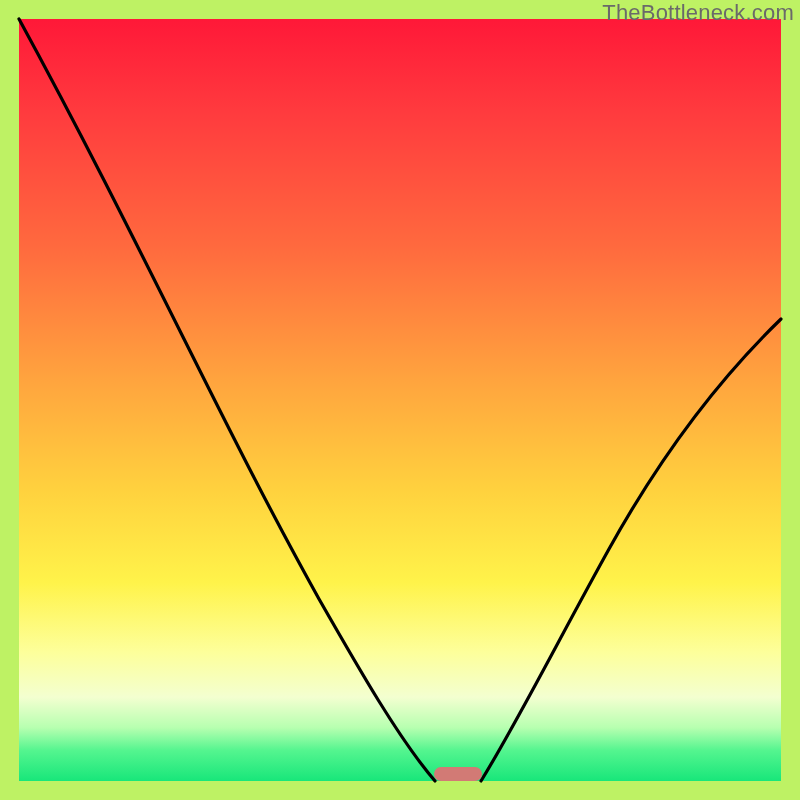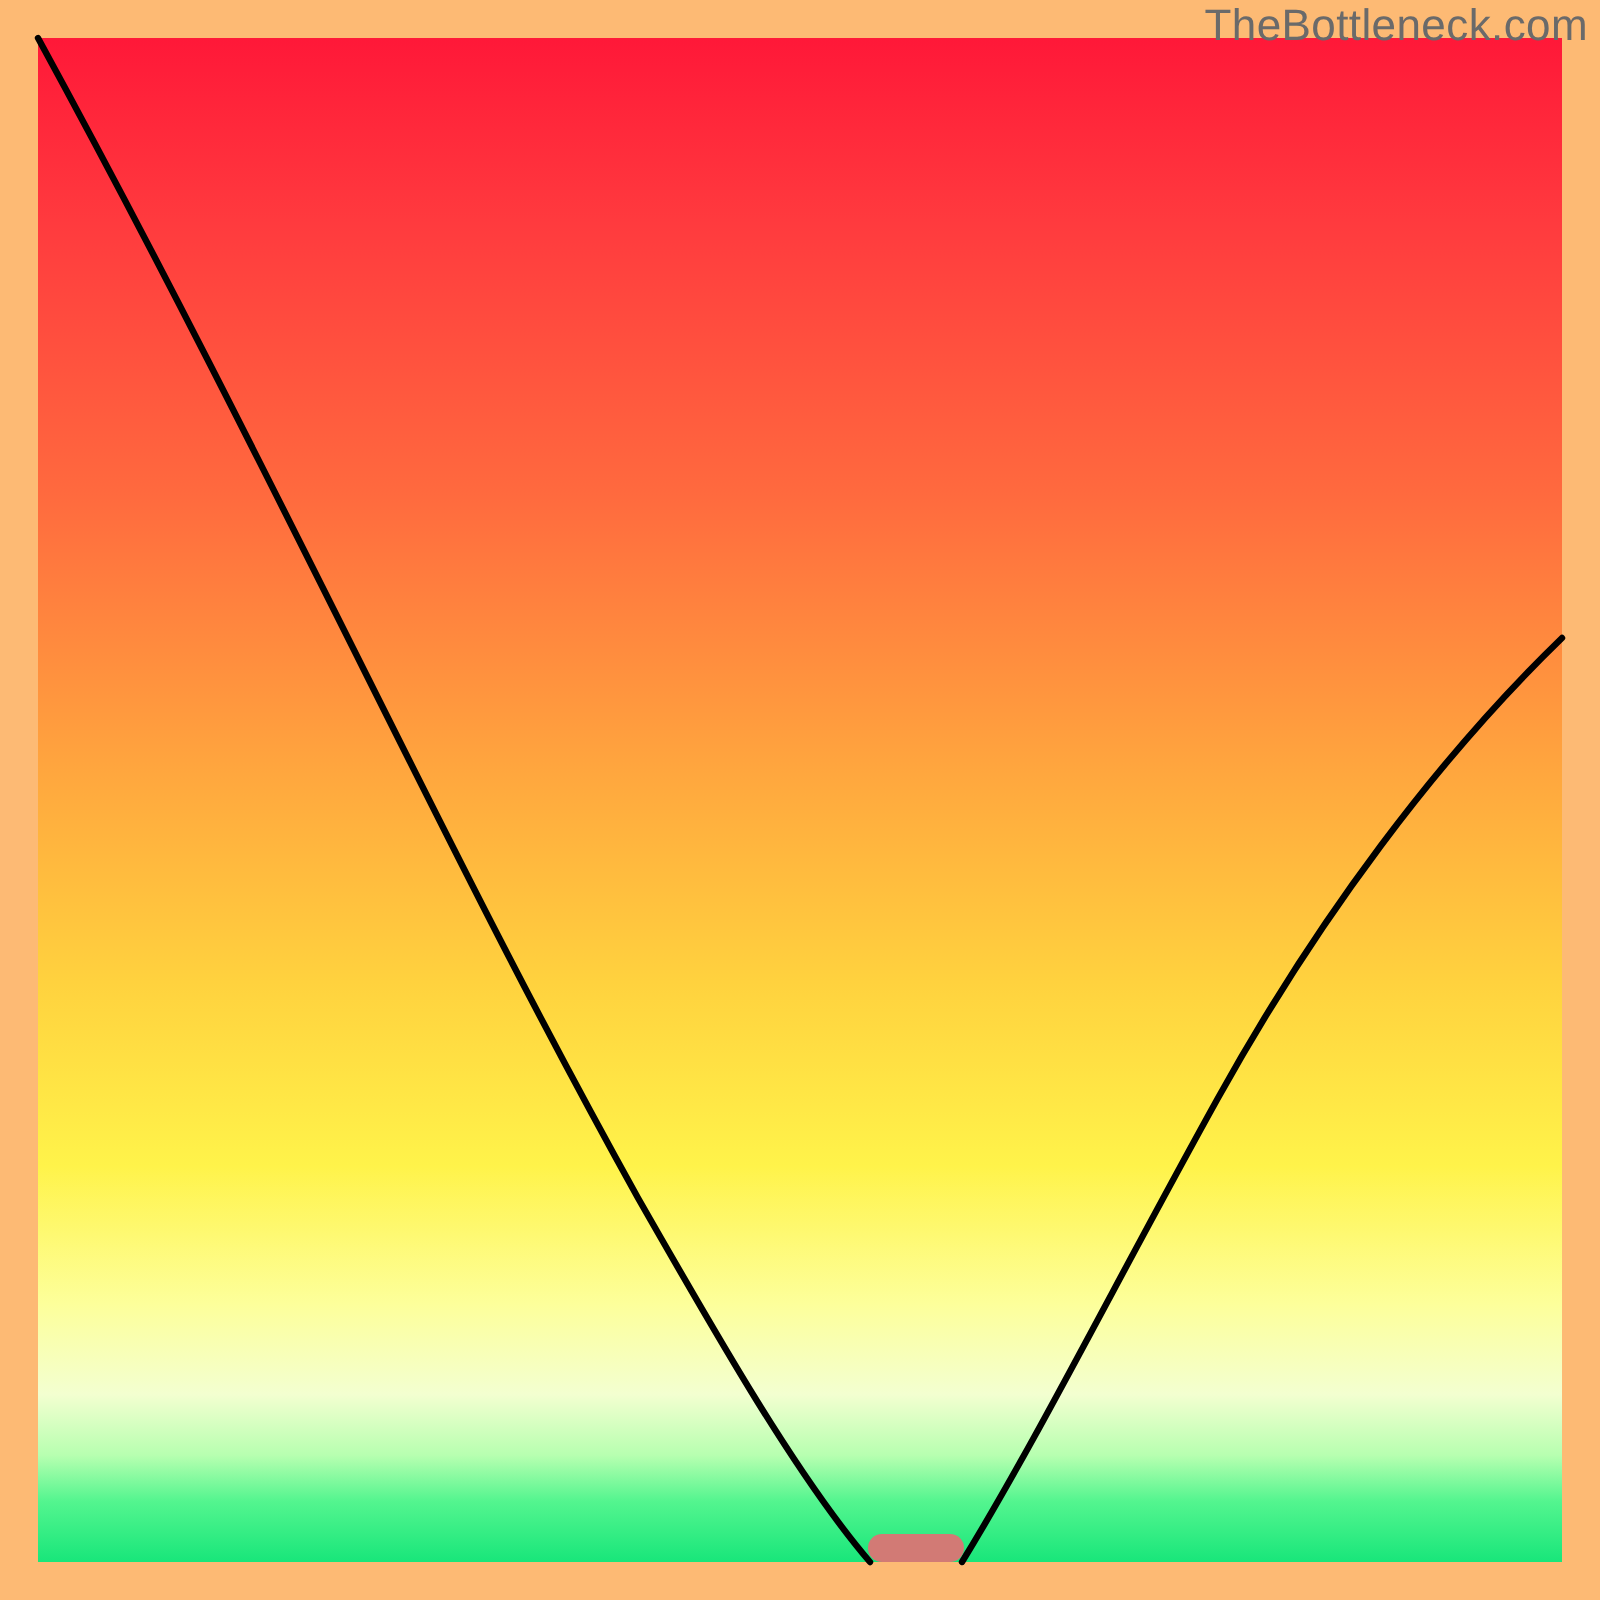--- a/index.html
+++ b/index.html
@@ -8,21 +8,21 @@
     width: 800px;
     height: 800px;
     background: #000;
     font-family: Arial, Helvetica, sans-serif;
     overflow: hidden;
   }
   .frame {
     position: relative;
     width: 800px;
     height: 800px;
-    background: #fdba74;
+    background: #bef264;
   }
   .plot {
     position: absolute;
     left: 19px;
     top: 19px;
     width: 762px;
     height: 762px;
     
     background: linear-gradient(
       to bottom,

